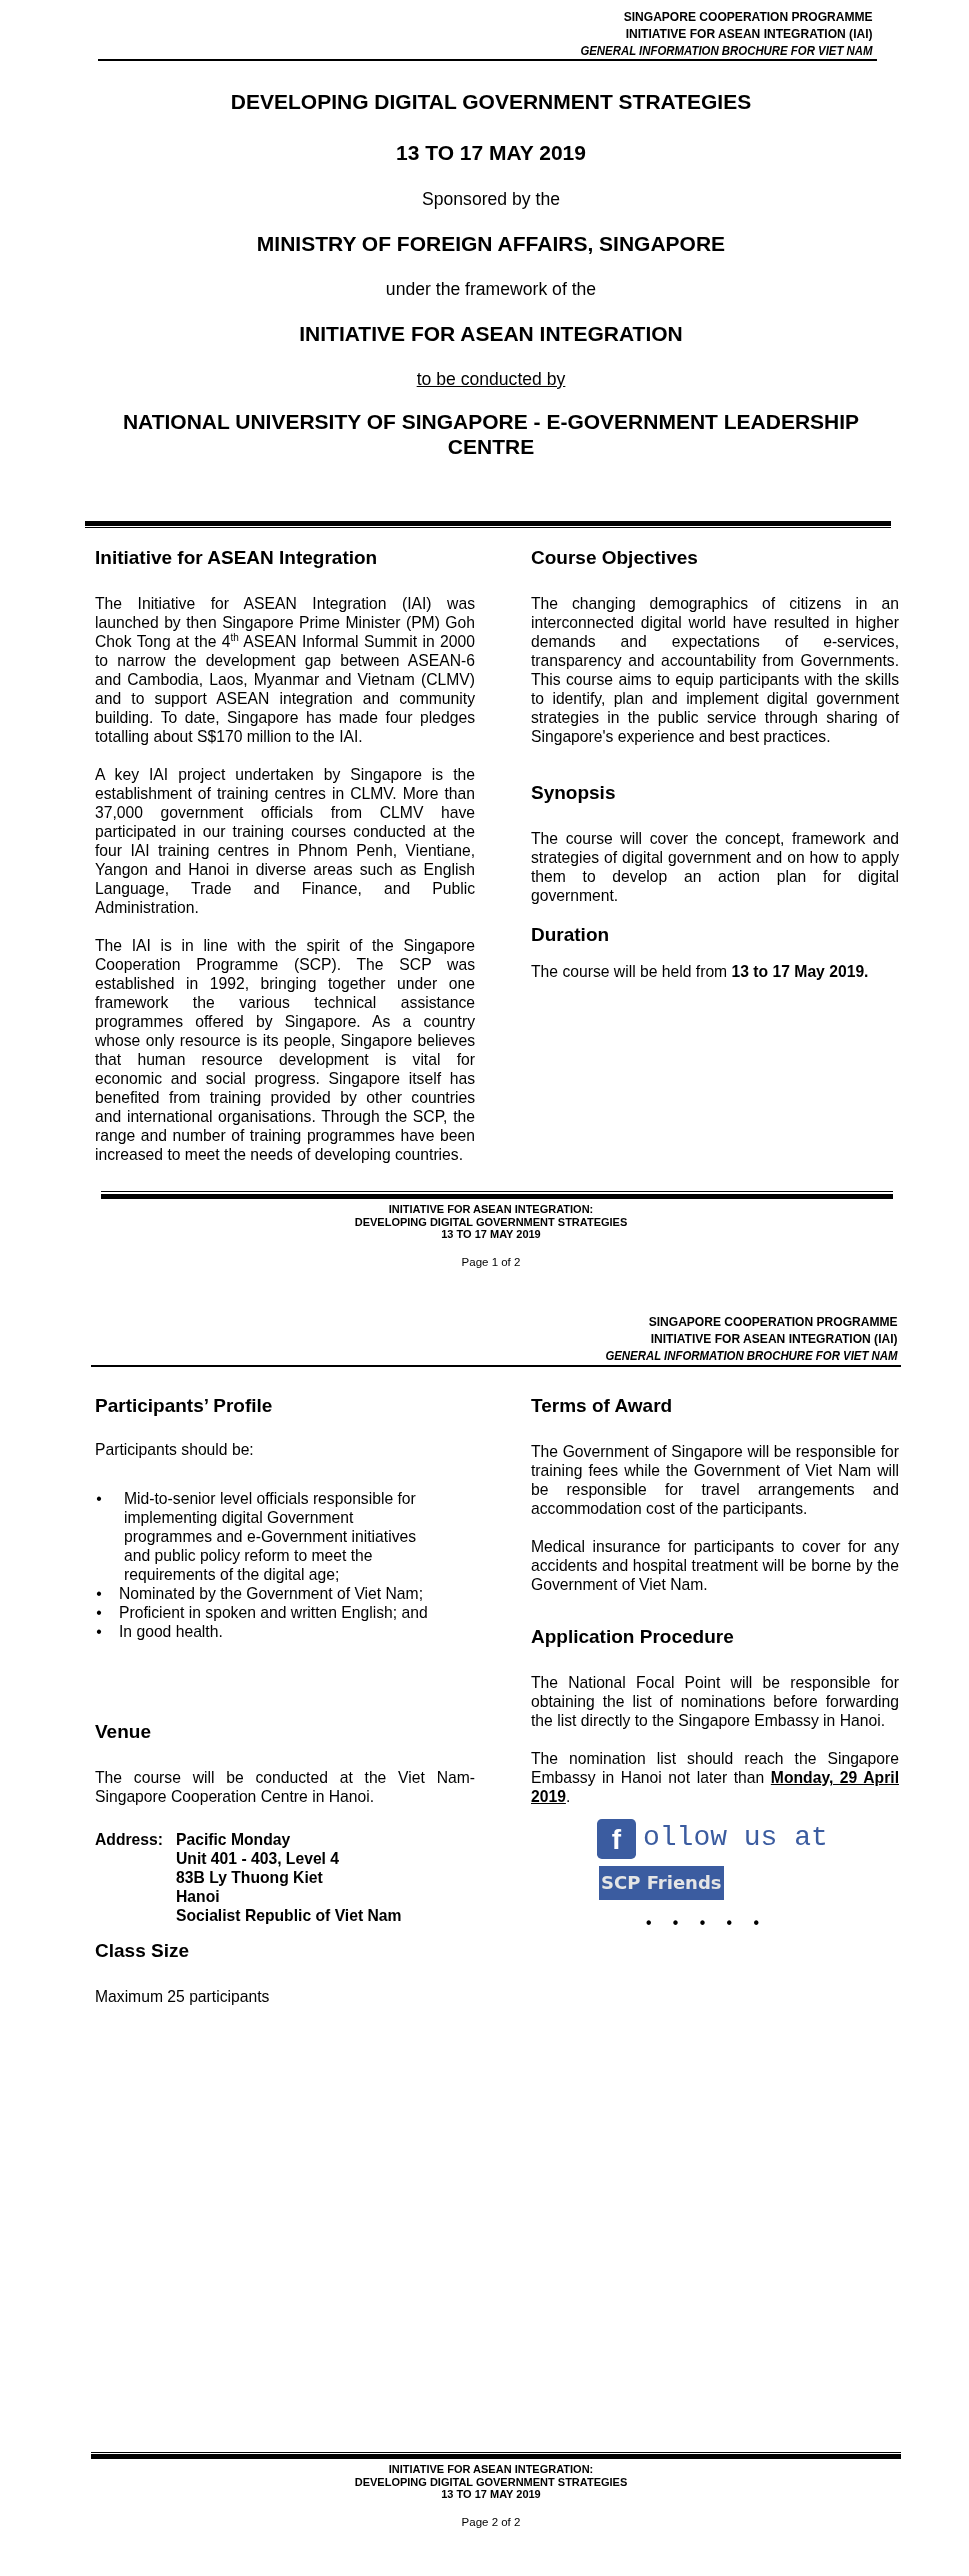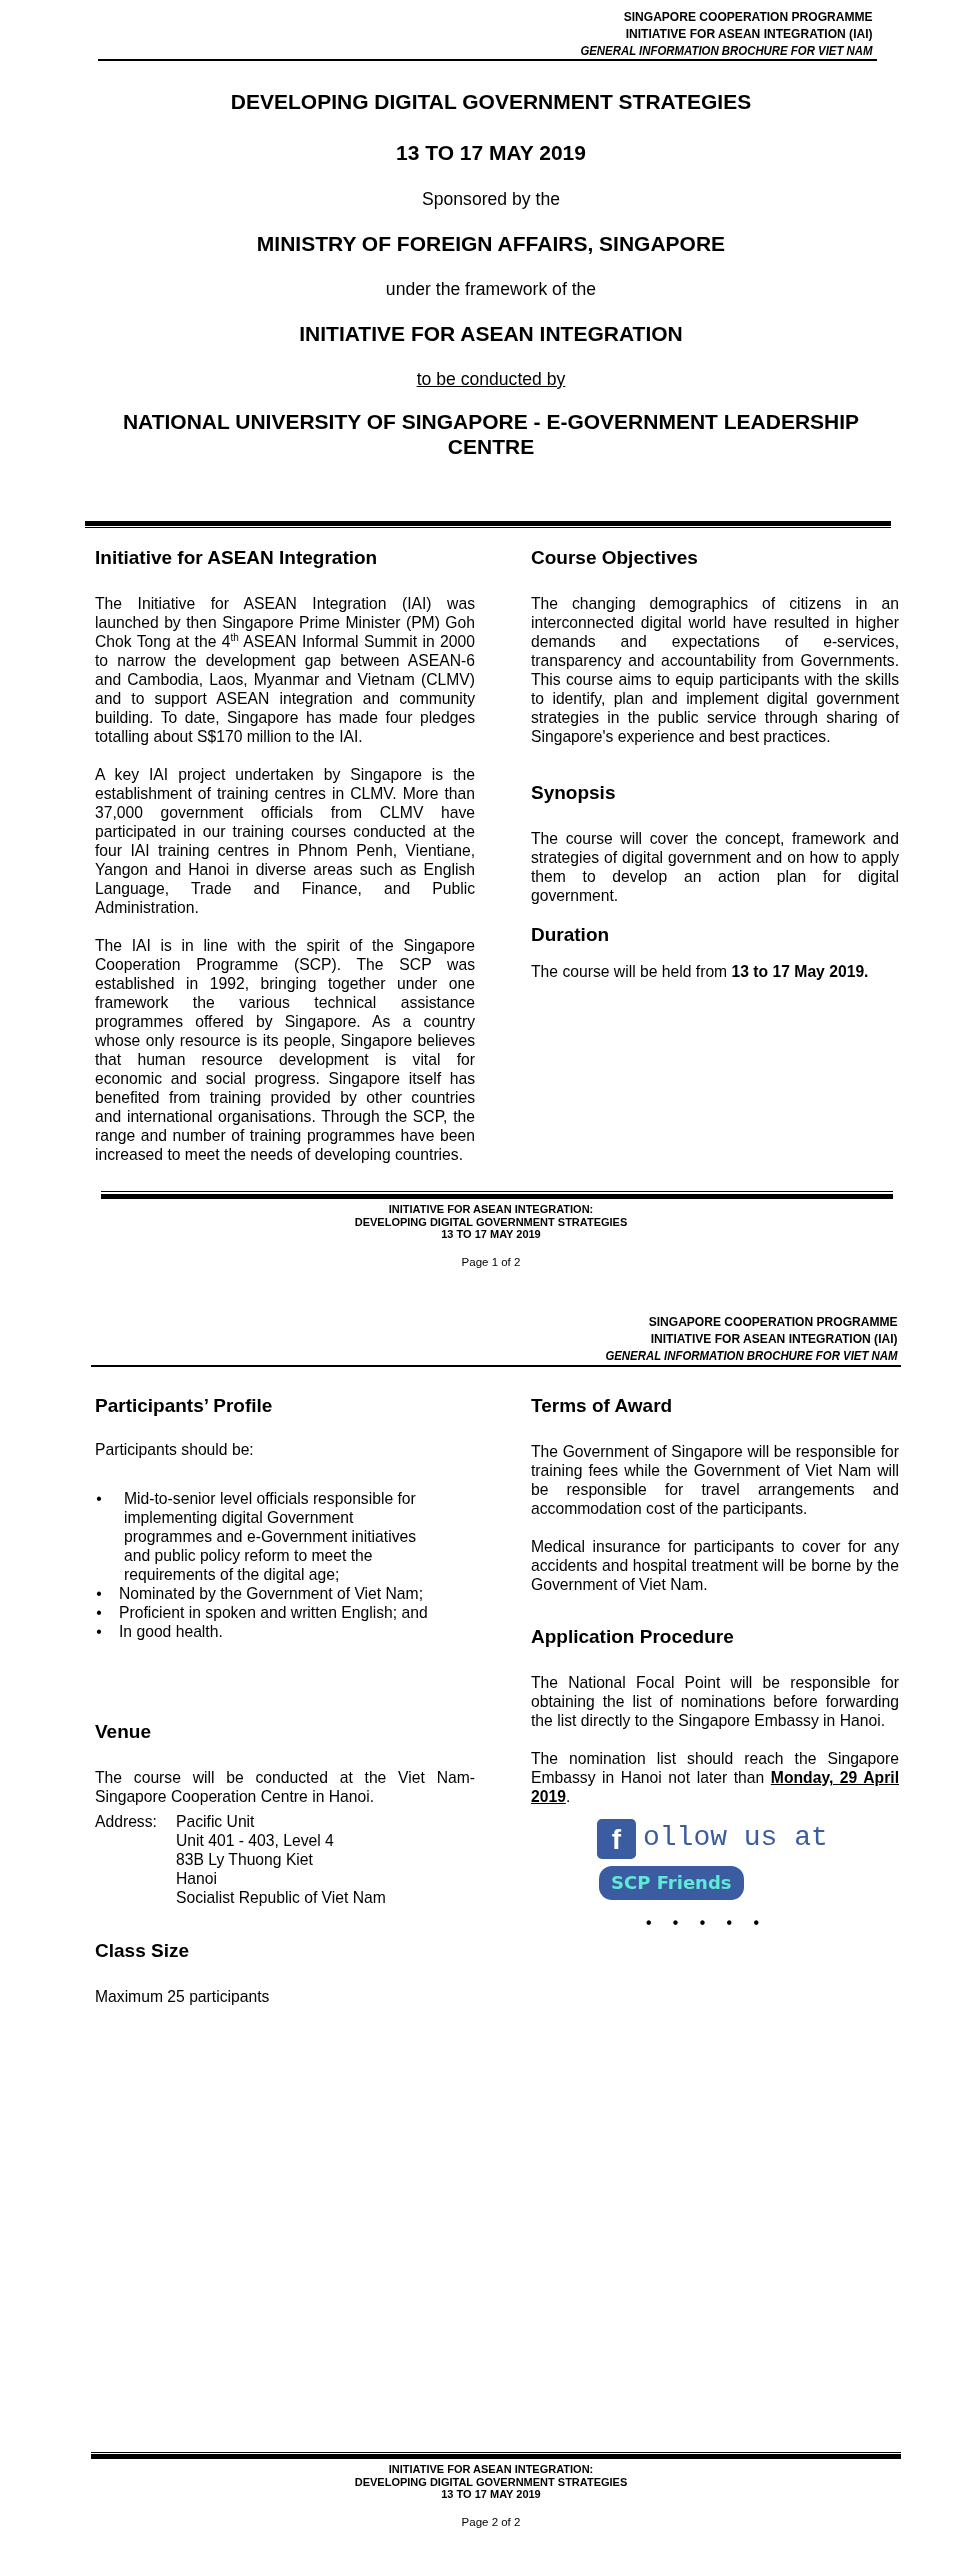--- a/index.html
+++ b/index.html
@@ -66,22 +66,22 @@
     position: absolute; left: 0; top: 0; width: 39px; height: 40px;
     background: #3b5ca0; border-radius: 4.8px; color: #fff;
     font-family: "Liberation Sans", sans-serif; font-weight: bold; font-size: 28px;
     text-align: center; line-height: 42px;
   }
   .fb-follow {
     position: absolute; left: 46px; top: 3.6px; color: #3b5ca0;
     font-family: Liberation Mono, monospace; font-size: 28px; line-height: 30px; white-space: nowrap;
   }
   .fb-btn {
-    position: absolute; left: 1.8px; top: 47px; width: 145px; height: 34px;
-    background: #3b5ca0; border-radius: 13px; color: #5eead4;
+    position: absolute; left: 1.8px; top: 47px; width: 125px; height: 34px;
+    background: #3b5ca0; border-radius: 0; color: #e5e5e5;
     font-family: "DejaVu Sans", sans-serif; font-weight: bold; font-size: 18px;
     text-align: center; line-height: 34px;
   }
   .dots { position: absolute; font-weight: bold; font-size: 15.7px; letter-spacing: 8.5px; }
 </style>
 </head>
 <body>
 
 <div class="page" id="page1">
 
@@ -156,24 +156,24 @@
       <ul class="bullets" style="margin-top:30px; width:339px;">
         <li class="first" style="text-align:left;"><span>Mid-to-senior level officials responsible for implementing digital Government programmes and e-Government initiatives and public policy reform to meet the requirements of the digital age;</span></li>
         <li><span>Nominated by the Government of Viet Nam;</span></li>
         <li><span>Proficient in spoken and written English; and</span></li>
         <li><span>In good health.</span></li>
       </ul>
     </div>
     <div class="sec" style="top:326px;">
       <h2>Venue</h2>
       <p style="margin-top:25.4px;">The course will be conducted at the Viet Nam-Singapore Cooperation Centre in Hanoi.</p>
-      <div class="address" style="margin-top:6px;">
+      <div class="address" style="margin-top:24px;font-weight:bold;">
         <div class="lbl">Address:</div>
         <div>
-          <div>Pacific Unit</div>
+          <div>Pacific Monday</div>
           <div>Unit 401 - 403, Level 4</div>
           <div>83B Ly Thuong Kiet</div>
           <div>Hanoi</div>
           <div>Socialist Republic of Viet Nam</div>
         </div>
       </div>
     </div>
     <div class="sec" style="top:545px;">
       <h2>Class Size</h2>
       <p style="margin-top:25.4px;">Maximum 25 participants</p>

